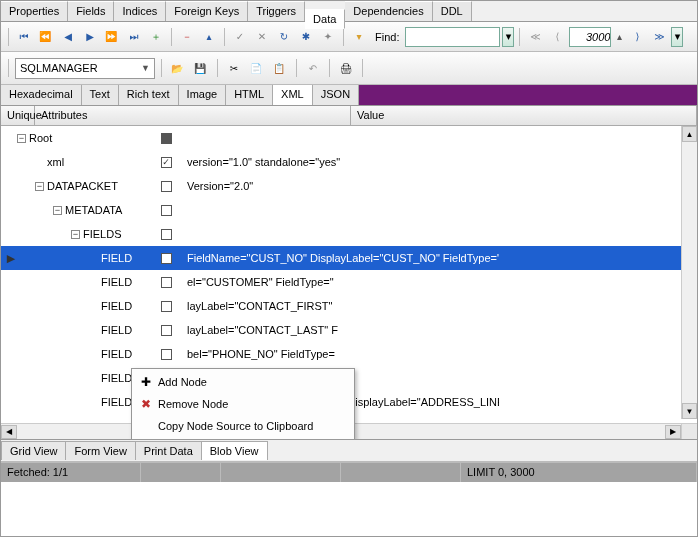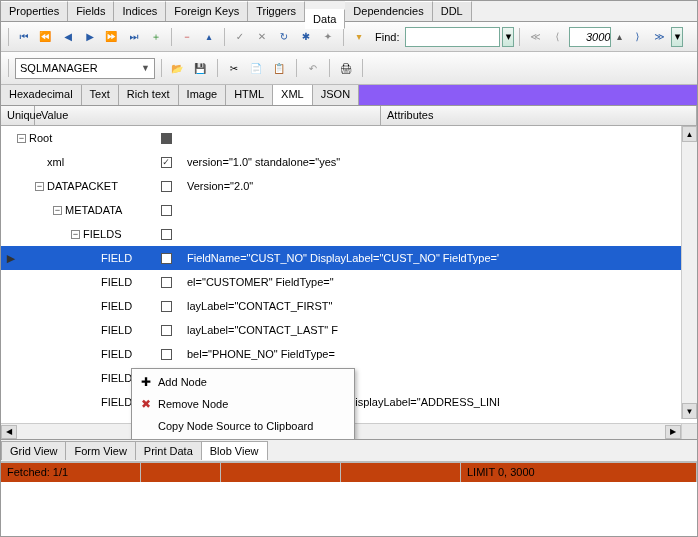--- a/index.html
+++ b/index.html
@@ -18,21 +18,21 @@
 .find-input { width: 95px; height: 20px; border: 1px solid #7a9; background: #fff; padding: 0 3px; }
 .rec-input { width: 42px; height: 20px; border: 1px solid #7a9; background: #fff; text-align: right; font-style: italic; }
 .drop-btn { width: 12px; height: 20px; border: 1px solid #7a9; background: linear-gradient(#eef6f2,#cde8dc); display:inline-flex;align-items:center;justify-content:center; }
 
 
 .toolbar2 { display: flex; align-items: center; height: 30px; border-bottom: 1px solid #bbb; padding: 16px 4px; background: linear-gradient(#fdfdfd,#e8e8e8); gap: 3px; }
 .combo { width: 140px; height: 21px; border: 1px solid #999; background: #fff; padding: 0 4px; display: flex; align-items: center; justify-content: space-between; }
 .combo .arrow { font-size: 9px; color: #555; }
 
 
-.tabs-sub { display: flex; background: #8b5cf6; border-bottom: 1px solid #999; height: 21px; }
+.tabs-sub { display: flex; background: #701a75; border-bottom: 1px solid #999; height: 21px; }
 .tabs-sub .tab { padding: 3px 8px; border-right: 1px solid #aaa; cursor: pointer; background: #e8e8e8; }
 .tabs-sub .tab.active { background: #fff; }
 
 
 .grid-wrap { height: 334px; overflow: hidden; position: relative; border-bottom: 1px solid #999; }
 .grid-header { display: flex; background: linear-gradient(#f8f8f8,#e4e4e4); border-bottom: 1px solid #aaa; height: 20px; }
 .grid-header .col { border-right: 1px solid #aaa; padding: 3px 6px; }
 .col-name { width: 148px; } .col-unique { width: 34px; text-align:center; } .col-attr { width: 316px; } .col-val { flex: 1; }
 .grid-body { height: 294px; overflow: hidden; position: relative; }
 .row { display: flex; height: 24px; align-items: center; border-bottom: 0px solid #eee; }
@@ -56,21 +56,21 @@
 .ctx-menu { position: absolute; left: 130px; top: 262px; width: 224px; background: #fdfdfd; border: 1px solid #979797; box-shadow: 2px 2px 4px rgba(0,0,0,.25); z-index: 100; padding: 2px; }
 .ctx-item { display:flex; align-items:center; height:22px; padding: 0 6px 0 0; cursor: pointer; }
 .ctx-icon { width: 24px; display:inline-flex;justify-content:center;font-size:12px; }
 
 
 .tabs-bottom { display: flex; background: #f0f0f0; border-bottom: 1px solid #bbb; height: 22px; align-items: center; }
 .tabs-bottom .tab { padding: 3px 8px; border: 1px solid #aaa; border-bottom: none; background: #e8e8e8; margin-right: -1px; cursor:pointer; }
 .tabs-bottom .tab.active { background: #fff; }
 
 
-.status { display: flex; height: 20px; border-top: 1px solid #bbb; background: #c2410c; }
+.status { display: flex; height: 20px; border-top: 1px solid #bbb; background: #a3a3a3; }
 .status .cell { border-right: 1px solid #bbb; padding: 3px 6px; }
 .status .c1 { width: 140px; } .status .c2 { width: 80px; } .status .c3 { width: 120px; } .status .c4 { width: 120px;} .status .c5 { flex:1; }
 </style>
 </head>
 <body>
 
 <div class="tabs-top">
   <div class="tab">Properties</div>
   <div class="tab">Fields</div>
   <div class="tab">Indices</div>
@@ -140,22 +140,22 @@
   <div class="tab">Rich text</div>
   <div class="tab">Image</div>
   <div class="tab">HTML</div>
   <div class="tab active">XML</div>
   <div class="tab">JSON</div>
 </div>
 
 <div class="grid-wrap">
   <div class="grid-header">
     <div class="col col-unique">Unique</div>
+    <div class="col col-attr">Attributes</div>
     <div class="col col-val">Value</div>
-    <div class="col col-attr">Attributes</div>
   </div>
   <div class="grid-body" id="grid-body">
       <div class="row">
         <div class="cell-name">
           <span class="row-marker"></span>
           <span style="display: inline-block; width: 0px;"></span>
           <span class="expander">−</span>
           <span>Root</span>
         </div>
         <div class="cell-unique">

